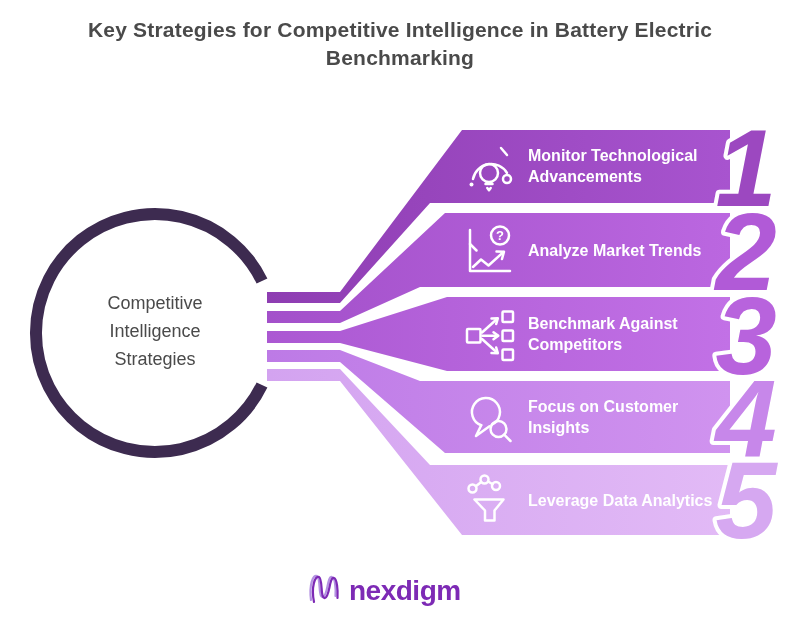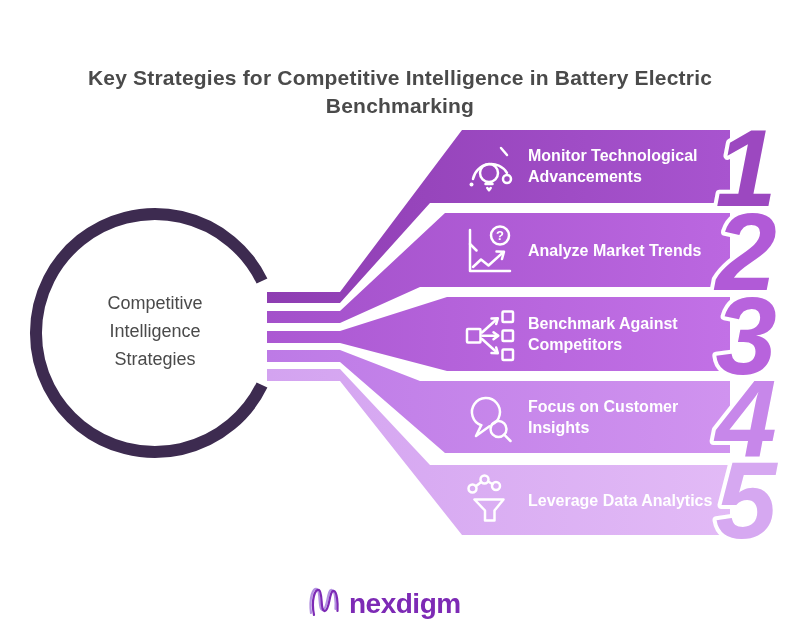--- a/index.html
+++ b/index.html
@@ -4,35 +4,35 @@
 <style>
   html, body { margin: 0; padding: 0; }
   body {
     width: 800px; height: 634px; background: #ffffff; overflow: hidden;
     font-family: "Liberation Sans", sans-serif; position: relative;
   }
   .page { position: relative; width: 800px; height: 634px; background: #fff; }
   .title {
     position: absolute; top: 16px; left: 50%; transform: translateX(-50%);
     width: 690px; text-align: center; font-size: 21px; line-height: 1.35;
-    font-weight: bold; color: #4a4a4a; letter-spacing: 0.2px; margin-top: 48px;
+    font-weight: bold; color: #4a4a4a; letter-spacing: 0.2px;
   }
   .diagram-svg { position: absolute; left: 0; top: 0; width: 800px; height: 634px; }
   .circle-label {
     position: absolute; left: 73px; top: 290px; width: 164px; text-align: center;
     font-size: 18px; font-weight: normal; color: #4a4a4a; line-height: 1.55;
   }
   .band-label { font-size: 16px; font-weight: bold; fill: #ffffff; }
   .big-number {
     font-size: 110px; font-weight: bold; font-style: italic;
     stroke: #ffffff; stroke-width: 8; paint-order: stroke; stroke-linejoin: round;
   }
   .icon { stroke: #ffffff; stroke-width: 2.5; fill: none; stroke-linecap: round; stroke-linejoin: round; }
   .icon-glyph { fill: #ffffff; stroke: none; font-size: 13px; font-weight: bold; text-anchor: middle; }
-  .logo-wrap { position: absolute; left: 0; right: 0; top: 580px; display: flex; justify-content: center; }
+  .logo-wrap { position: absolute; left: 0; right: 0; top: 567px; display: flex; justify-content: center; }
   .logo-text { font-size: 28px; font-weight: bold; letter-spacing: -0.5px; }
 </style>
 </head>
 <body>
 
 <div class="page">
 
   <div class="title">Key Strategies for Competitive Intelligence in Battery Electric Benchmarking</div>
 
   <svg class="diagram-svg" viewBox="0 0 800 634" xmlns="http://www.w3.org/2000/svg">

